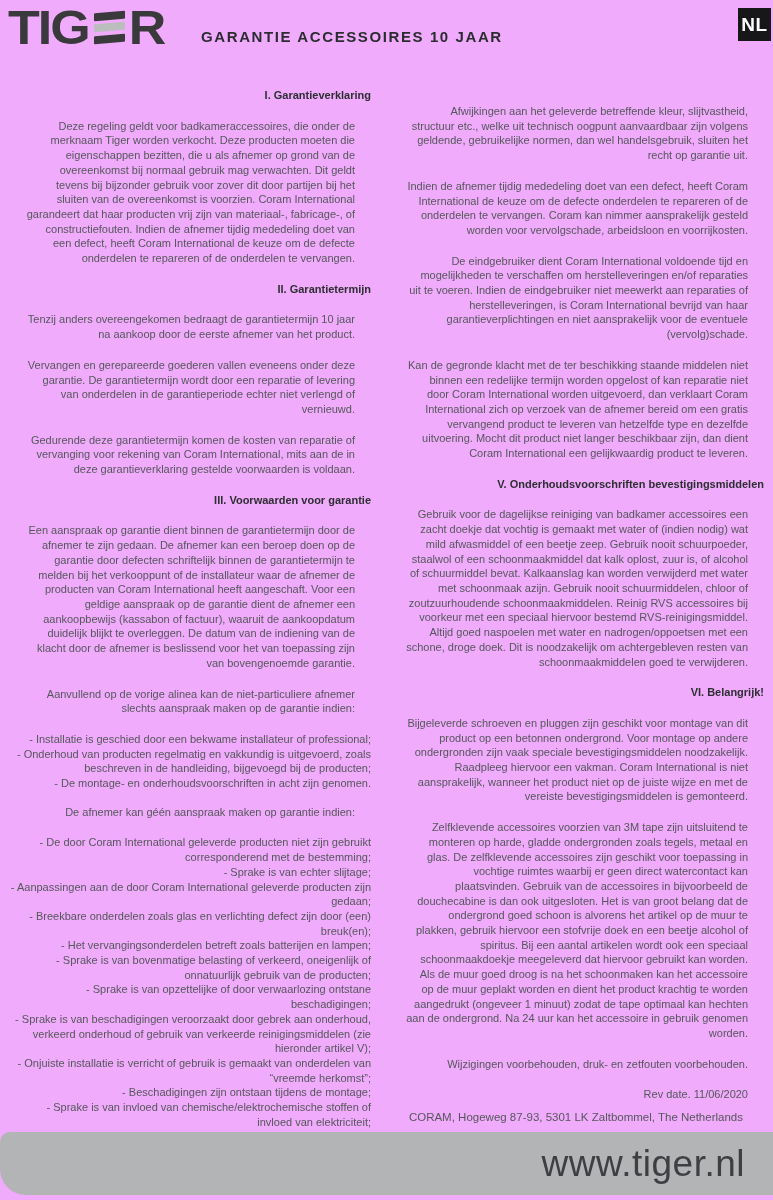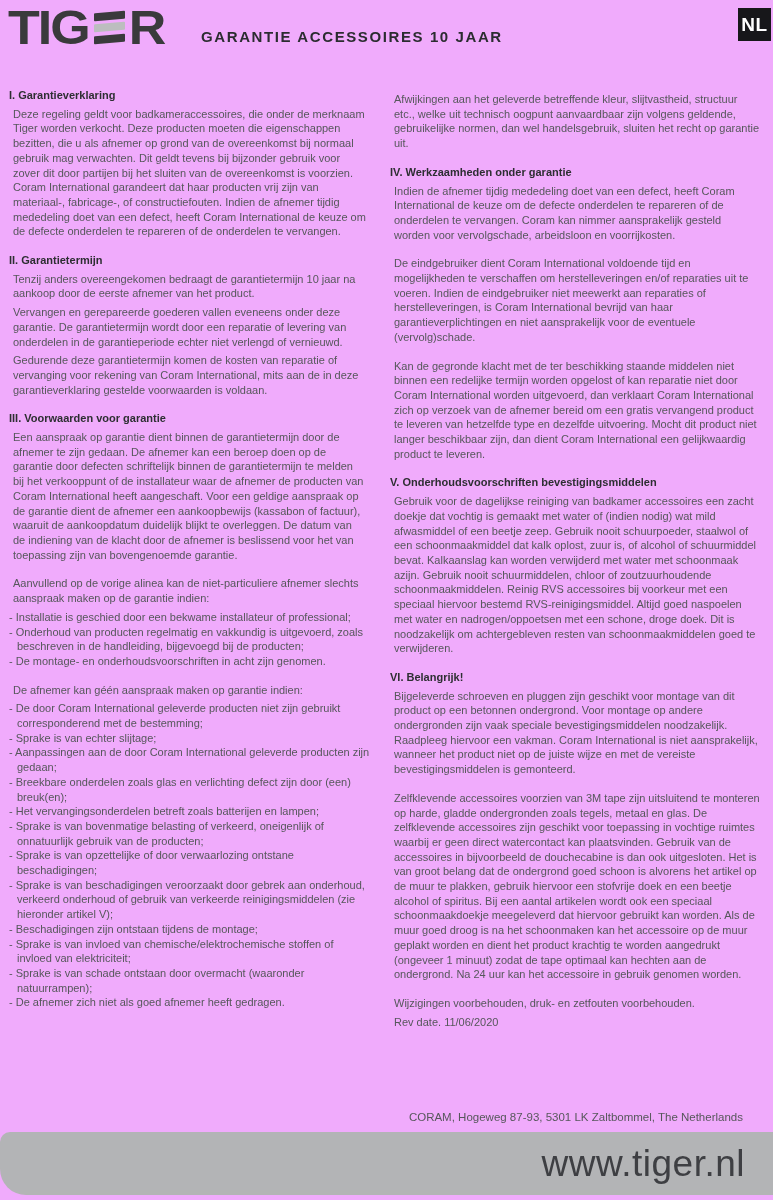--- a/index.html
+++ b/index.html
@@ -35,26 +35,26 @@
   .lang-badge{
     position:absolute;left:738px;top:8px;width:33px;height:33px;
     background:#17171a;color:#ffffff;
     display:flex;align-items:center;justify-content:center;
     font-size:19px;font-weight:bold;letter-spacing:0.5px;
   }
   
   .col{
     position:absolute;top:88px;
     font-size:11px;line-height:14.7px;
-    text-align:left;
+    text-align:right;
   }
   .col-left{left:9px;width:362px;}
   .col-right{left:390px;width:374px;}
   .sec-h{font-weight:bold;color:#2d2e32;}
-  .para{margin:4px;}
+  .para{margin:16px;}
   .li{padding-left:8px;text-indent:-8px;}
   .gap{margin-top:14px;}
   
   .address{
     position:absolute;right:30px;top:1111px;
     font-size:11.5px;color:#56575b;margin-left:8px;
   }
   .footer-bar{
     position:absolute;left:0;right:-12px;top:1132px;height:63px;
     background:#b3b4b6;
@@ -104,29 +104,29 @@
       <div class="para gap">De afnemer kan géén aanspraak maken op garantie indien:</div>
       <div>
         <div class="li">- De door Coram International geleverde producten niet zijn gebruikt corresponderend met de bestemming;</div>
         <div class="li">- Sprake is van echter slijtage;</div>
         <div class="li">- Aanpassingen aan de door Coram International geleverde producten zijn gedaan;</div>
         <div class="li">- Breekbare onderdelen zoals glas en verlichting defect zijn door (een) breuk(en);</div>
         <div class="li">- Het vervangingsonderdelen betreft zoals batterijen en lampen;</div>
         <div class="li">- Sprake is van bovenmatige belasting of verkeerd, oneigenlijk of onnatuurlijk gebruik van de producten;</div>
         <div class="li">- Sprake is van opzettelijke of door verwaarlozing ontstane beschadigingen;</div>
         <div class="li">- Sprake is van beschadigingen veroorzaakt door gebrek aan onderhoud, verkeerd onderhoud of gebruik van verkeerde reinigingsmiddelen (zie hieronder artikel V);</div>
+        <div class="li">- Onjuiste installatie is verricht of gebruik is gemaakt van onderdelen van “vreemde herkomst”;</div>
         <div class="li">- Beschadigingen zijn ontstaan tijdens de montage;</div>
         <div class="li">- Sprake is van invloed van chemische/elektrochemische stoffen of invloed van elektriciteit;</div>
         <div class="li">- Sprake is van schade ontstaan door overmacht (waaronder natuurrampen);</div>
         <div class="li">- De afnemer zich niet als goed afnemer heeft gedragen.</div>
       </div>
     </div>
   <div id="col-right" class="col col-right">
       <div class="para">Afwijkingen aan het geleverde betreffende kleur, slijtvastheid, structuur etc., welke uit technisch oogpunt aanvaardbaar zijn volgens geldende, gebruikelijke normen, dan wel handelsgebruik, sluiten het recht op garantie uit.</div>
-      <div class="sec-h gap">IV. Werkzaamheden onder garantie</div>
       <div class="para">Indien de afnemer tijdig mededeling doet van een defect, heeft Coram International de keuze om de defecte onderdelen te repareren of de onderdelen te vervangen. Coram kan nimmer aansprakelijk gesteld worden voor vervolgschade, arbeidsloon en voorrijkosten.</div>
       <div class="para gap">De eindgebruiker dient Coram International voldoende tijd en mogelijkheden te verschaffen om herstelleveringen en/of reparaties uit te voeren. Indien de eindgebruiker niet meewerkt aan reparaties of herstelleveringen, is Coram International bevrijd van haar garantieverplichtingen en niet aansprakelijk voor de eventuele (vervolg)schade.</div>
       <div class="para gap">Kan de gegronde klacht met de ter beschikking staande middelen niet binnen een redelijke termijn worden opgelost of kan reparatie niet door Coram International worden uitgevoerd, dan verklaart Coram International zich op verzoek van de afnemer bereid om een gratis vervangend product te leveren van hetzelfde type en dezelfde uitvoering. Mocht dit product niet langer beschikbaar zijn, dan dient Coram International een gelijkwaardig product te leveren.</div>
       <div class="sec-h gap">V. Onderhoudsvoorschriften bevestigingsmiddelen</div>
       <div class="para">Gebruik voor de dagelijkse reiniging van badkamer accessoires een zacht doekje dat vochtig is gemaakt met water of (indien nodig) wat mild afwasmiddel of een beetje zeep. Gebruik nooit schuurpoeder, staalwol of een schoonmaakmiddel dat kalk oplost, zuur is, of alcohol of schuurmiddel bevat. Kalkaanslag kan worden verwijderd met water met schoonmaak azijn. Gebruik nooit schuurmiddelen, chloor of zoutzuurhoudende schoonmaakmiddelen. Reinig RVS accessoires bij voorkeur met een speciaal hiervoor bestemd RVS-reinigingsmiddel. Altijd goed naspoelen met water en nadrogen/oppoetsen met een schone, droge doek. Dit is noodzakelijk om achtergebleven resten van schoonmaakmiddelen goed te verwijderen.</div>
       <div class="sec-h gap">VI. Belangrijk!</div>
       <div class="para">Bijgeleverde schroeven en pluggen zijn geschikt voor montage van dit product op een betonnen ondergrond. Voor montage op andere ondergronden zijn vaak speciale bevestigingsmiddelen noodzakelijk. Raadpleeg hiervoor een vakman. Coram International is niet aansprakelijk, wanneer het product niet op de juiste wijze en met de vereiste bevestigingsmiddelen is gemonteerd.</div>
       <div class="para gap">Zelfklevende accessoires voorzien van 3M tape zijn uitsluitend te monteren op harde, gladde ondergronden zoals tegels, metaal en glas. De zelfklevende accessoires zijn geschikt voor toepassing in vochtige ruimtes waarbij er geen direct watercontact kan plaatsvinden. Gebruik van de accessoires in bijvoorbeeld de douchecabine is dan ook uitgesloten. Het is van groot belang dat de ondergrond goed schoon is alvorens het artikel op de muur te plakken, gebruik hiervoor een stofvrije doek en een beetje alcohol of spiritus. Bij een aantal artikelen wordt ook een speciaal schoonmaakdoekje meegeleverd dat hiervoor gebruikt kan worden. Als de muur goed droog is na het schoonmaken kan het accessoire op de muur geplakt worden en dient het product krachtig te worden aangedrukt (ongeveer 1 minuut) zodat de tape optimaal kan hechten aan de ondergrond. Na 24 uur kan het accessoire in gebruik genomen worden.</div>
       <div class="para gap">Wijzigingen voorbehouden, druk- en zetfouten voorbehouden.</div>
       <div class="para">Rev date. 11/06/2020</div>

